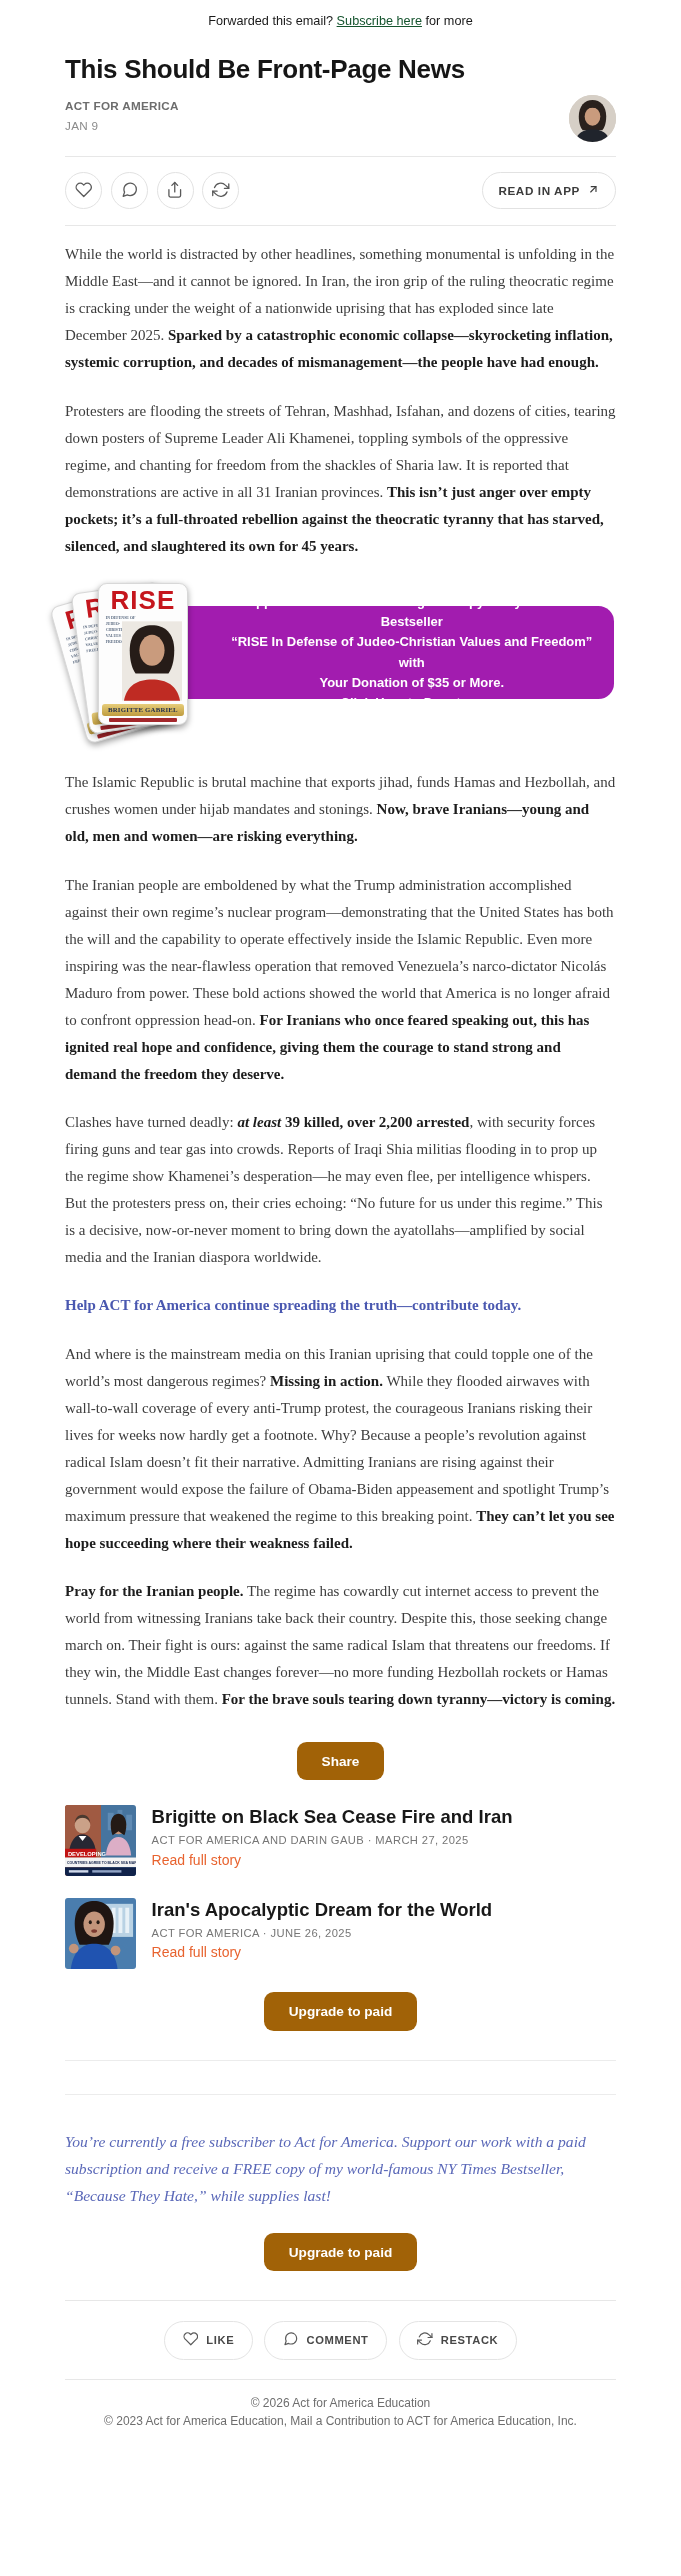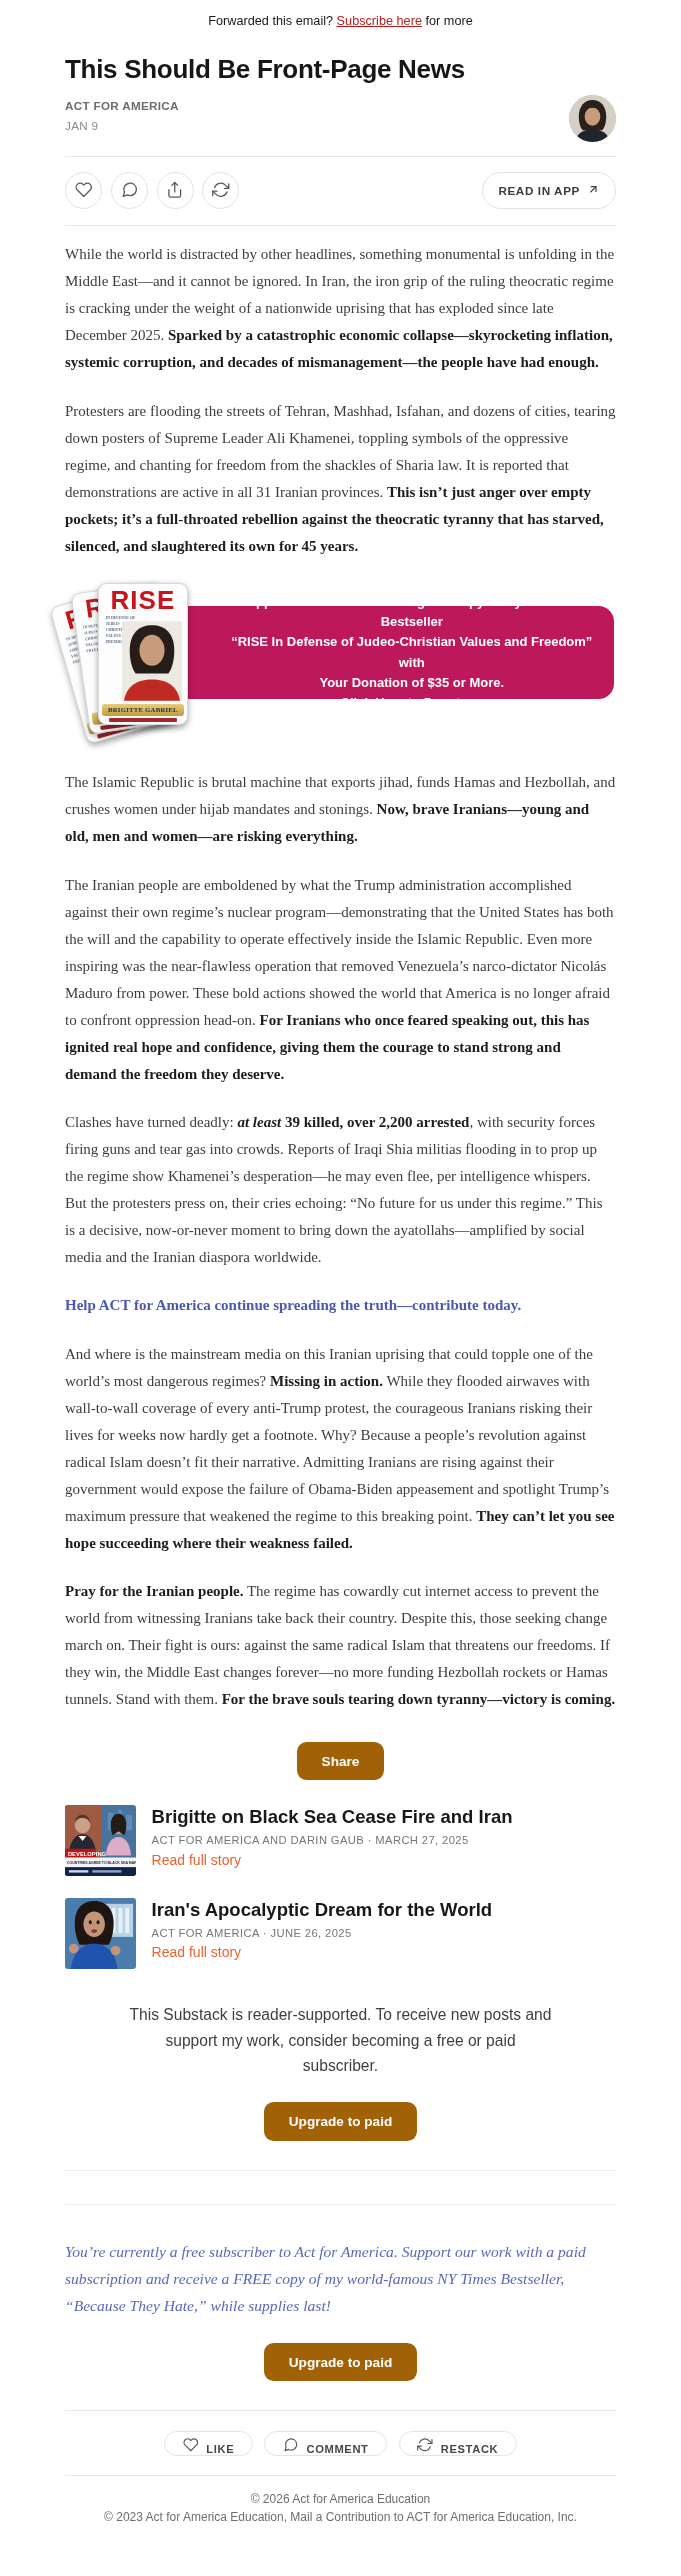--- a/index.html
+++ b/index.html
@@ -2,21 +2,21 @@
 <html><head>
 <meta charset="utf-8">
 <style>
   * { margin:0; padding:0; box-sizing:border-box; }
   html,body { background:#ffffff; }
   body { width:681px; margin:0 auto; font-family:"Liberation Sans", sans-serif; color:#1f1f1f; }
   .email { width:681px; padding:9.7px 0 35px; }
   .content { width:551px; margin:6px auto; }
 
   .top-notice { text-align:center; font-size:12.7px; color:#1a1a1a; padding:3.9px 0 1.9px; }
-  .top-notice a { color:#b91c1c; text-decoration:underline; cursor:pointer; }
+  .top-notice a { color:#14532d; text-decoration:underline; cursor:pointer; }
 
   h1.post-title { font-size:26px; font-weight:700; letter-spacing:-0.3px; color:#161616; margin:25px 0 13.6px; }
   .byline { display:flex; justify-content:space-between; align-items:flex-start; }
   .pub-name { font-size:11.7px; font-weight:700; color:#6d6d6d; letter-spacing:0.3px; margin-bottom:6.8px; }
   .post-date { font-size:11.7px; color:#8b8b8b; letter-spacing:0.3px; }
   .avatar { width:47px; height:47px; border-radius:50%; overflow:hidden; background:#cfc8bf; flex:none; margin-top:-3.9px; }
 
   hr.divider { border:none; border-top:1px solid #e7e7e7; margin:13.6px 0; }
 
   .action-bar { display:flex; justify-content:space-between; padding:1.9px 0; }
@@ -29,21 +29,21 @@
                  color:#3c3c3c; cursor:pointer; font-family:"Liberation Sans",sans-serif; }
 
   .article { font-family:"Liberation Serif", serif; font-size:15px; line-height:1.8; color:#3d3d3d; margin-top:15.6px; }
   .article .para { margin-bottom:21.4px; }
   .article .b { font-weight:700; color:#1d1d1d; }
   .article .i { font-style:italic; }
   .article .para-link { color:#4a58b0; cursor:pointer; }
   .article .para-link .b { color:#4a58b0; }
 
   .donate-banner { position:relative; height:163px; margin:5.8px 0 25px; }
-  .donate-box { position:absolute; left:49px; right:1.9px; top:25px; height:93px; background:#be185d; border-radius:15.6px;
+  .donate-box { position:absolute; left:49px; right:1.9px; top:25px; height:93px; background:#a21caf; border-radius:15.6px;
                 padding:9.7px 13.6px 9.7px 109px; display:flex; flex-direction:column; justify-content:center;
                 text-align:center; cursor:pointer; }
   .donate-box .bl { color:#fff; font-size:13px; font-weight:700; line-height:1.55; font-family:"Liberation Sans",sans-serif; }
   .books { position:absolute; left:1.9px; top:0; width:136px; height:163px; z-index:2; }
   .book { position:absolute; width:90px; height:142px; background:#fdfdfd; border-radius:8.8px; border:1px solid #d8d8d8;
           box-shadow:0 2.9px 6.8px rgba(0,0,0,0.35); overflow:hidden; padding:2.9px 4.9px; }
   .book.b1 { left:0;  top:11.7px; transform:rotate(-16deg); }
   .book.b2 { left:13.6px; top:5.8px; transform:rotate(-8deg); }
   .book.b3 { left:31px; top:1.9px; transform:rotate(0deg); }
   .book-title { color:#c5161d; font-size:26px; font-weight:700; letter-spacing:1px; text-align:center; line-height:1.05;
@@ -69,22 +69,22 @@
   .support-blurb { text-align:center; font-size:15.6px; color:#3f3f3f; line-height:1.65; width:428px; margin:33px auto 23.4px; }
   .btn-row { text-align:center; margin:23.4px 0 29px; }
 
   .double-rule { border:none; border-top:1px solid #ececec; margin:0; }
   .rule-gap { height:33px; }
 
   .free-note { font-family:"Liberation Serif", serif; font-style:italic; font-size:15.6px; color:#5a68b8;
                line-height:1.75; margin:33px 0 7.8px; }
 
   .footer-pills { display:flex; justify-content:center; gap:11.7px; padding:5.8px 0; }
-  .pill { height:25px; border:1px solid #e4e4e4; border-radius:19.5px; background:#fff; padding:0 17.5px;
-          display:flex; align-items:flex-end; gap:8px; font-size:11.2px; font-weight:600; letter-spacing:0.6px;
+  .pill { height:39px; border:1px solid #e4e4e4; border-radius:19.5px; background:#fff; padding:0 17.5px;
+          display:flex; align-items:center; gap:8px; font-size:11.2px; font-weight:600; letter-spacing:0.6px;
           color:#474747; cursor:pointer; font-family:"Liberation Sans",sans-serif; }
   .pill svg { stroke:#5a5a5a; }
 
   .footer-text { text-align:center; font-size:12px; color:#6e6e6e; line-height:1.55; margin-top:3.9px; }
 </style>
 </head>
 <body>
 
 <div class="email">
 
@@ -274,21 +274,20 @@
           </svg>
         </div>
         <div class="rec-body">
           <div class="rec-title">Iran's Apocalyptic Dream for the World</div>
           <div class="rec-meta">ACT FOR AMERICA · JUNE 26, 2025</div>
           <div class="rec-link">Read full story</div>
         </div>
       </div>
     </div>
 
-    <div class="support-blurb">This Substack is reader-supported. To receive new posts and support my work, consider becoming a free or paid subscriber.</div>
 
     <div class="btn-row">
       <button class="btn-indigo">Upgrade to paid</button>
     </div>
 
     <hr class="double-rule">
     <div class="rule-gap"></div>
     <hr class="double-rule">
 
     <p class="free-note">You’re currently a free subscriber to Act for America. Support our work with a paid subscription and receive a FREE copy of my world-famous NY Times Bestseller, “Because They Hate,” while supplies last!</p>

